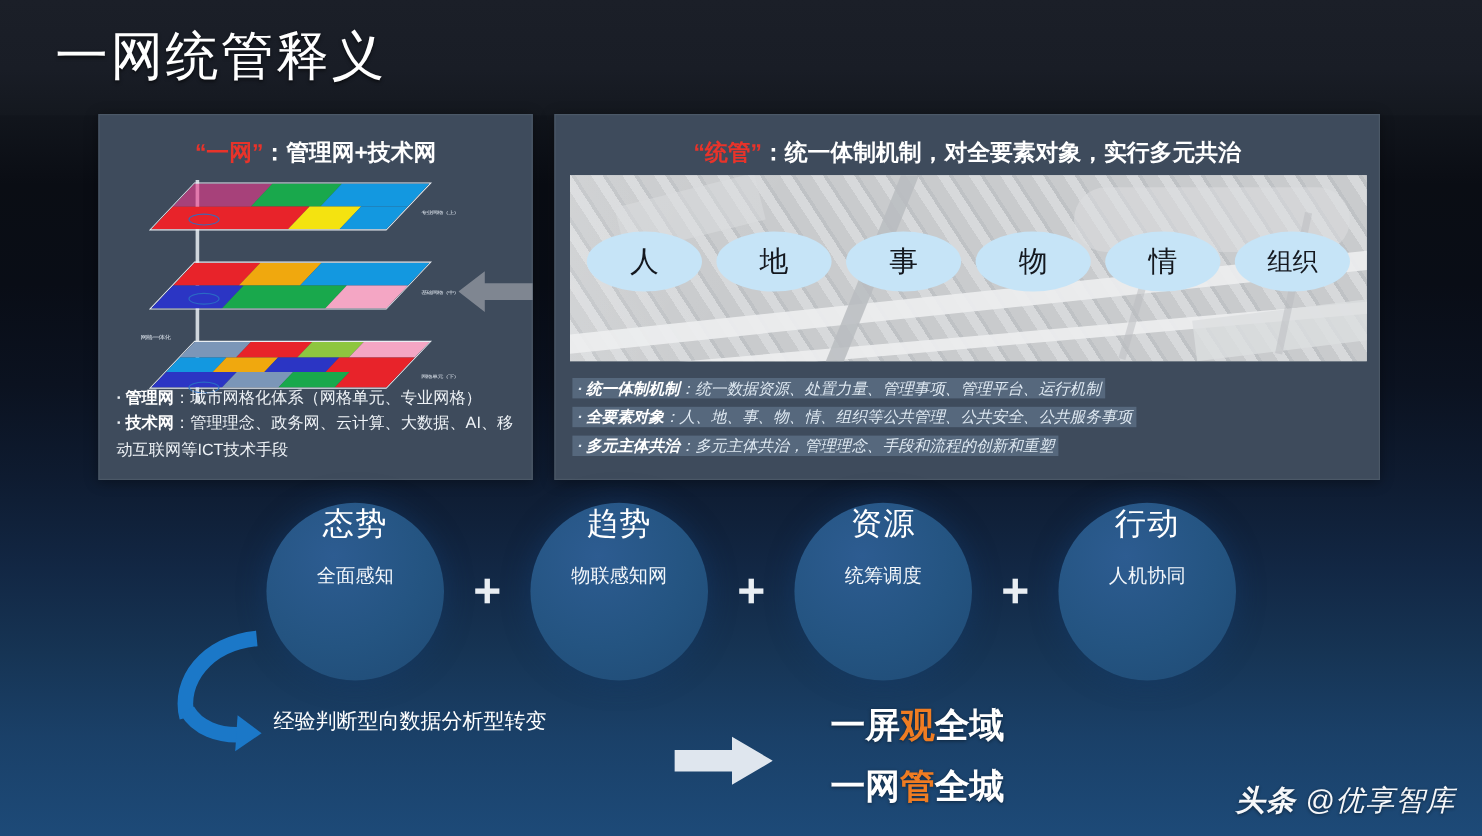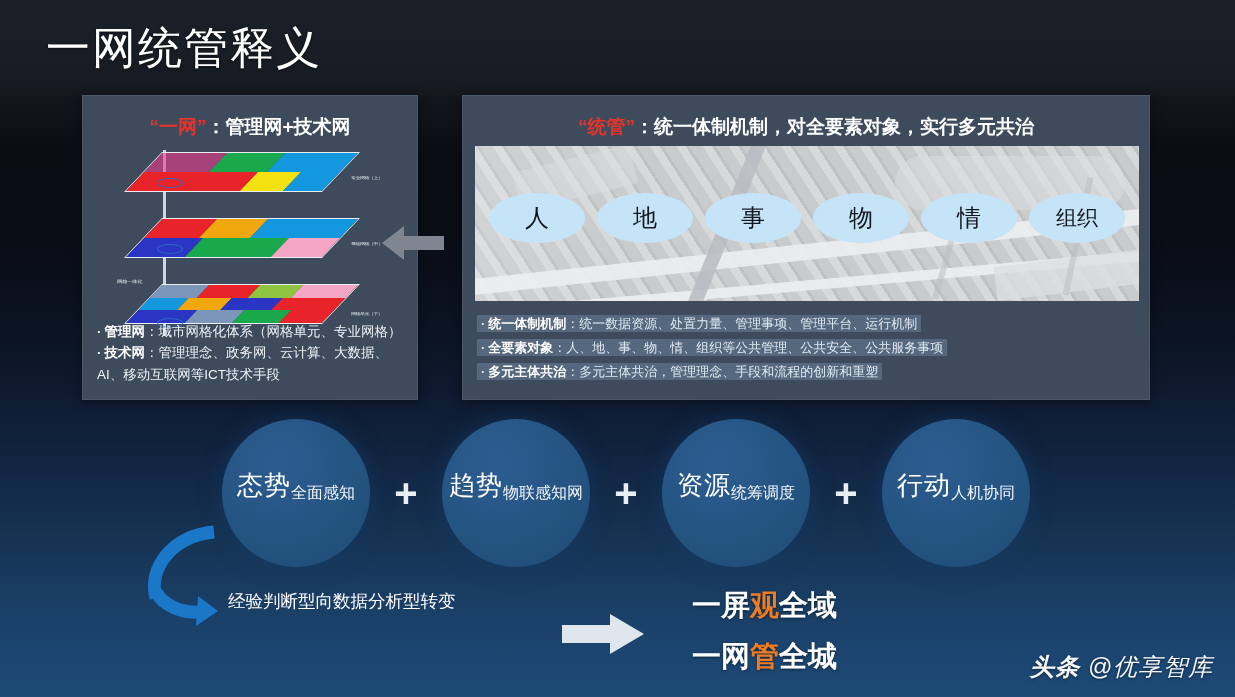--- a/index.html
+++ b/index.html
@@ -41,21 +41,21 @@
     text-shadow:0 1px 3px rgba(0,0,0,.6);
   }
 
   
   .panel {
     position:absolute;
     background:#3e4b5c;
     border:1px solid #4b5867;
     box-shadow:0 2px 10px rgba(0,0,0,.35);
   }
-  #panel-left  { left:82px;  top:95px; width:336px; height:305px; }
+  #panel-left  { left:82px;  top:95px; width:362px; height:305px; }
   #panel-right { left:462px; top:95px; width:688px; height:305px; }
 
   .panel-head {
     position:absolute; left:0; top:0; width:100%;
     text-align:center; font-size:19px; font-weight:bold;
     color:#ffffff; padding-top:18px; white-space:nowrap;
   }
   #panel-left .panel-head { font-size:19px; }
   #panel-right .panel-head { font-size:19px; }
   .red { color:#e8332a; }
@@ -140,36 +140,36 @@
     position:absolute; left:14px; right:10px; bottom:12px;
     font-size:13px; line-height:1.05;
   }
   #right-bullets .rb {
     display:inline-block;
     background:rgba(141,172,203,.30);
     color:#dfe9f2; padding:2px 4px; margin-bottom:4px;
     white-space:nowrap;
   }
   #right-bullets .rb b { color:#ffffff; }
-  #right-bullets .rowline { line-height:1.0; margin-bottom:3px; }
+  #right-bullets .rowline { line-height:1.0; margin-bottom:3px;font-style:italic; }
 
   
   #arrow-left-between {
     position:absolute; left:382px; top:222px; width:62px; height:42px;
   }
   
   #circles {
     position:absolute; left:222px; top:418px; width:810px; height:150px;
     display:flex; align-items:center;
   }
   .circle {
     width:148px; height:148px; border-radius:50%;
     background:radial-gradient(circle at 38% 30%, #2d5c91 0%, #245481 55%, #1f4a74 100%);
     box-shadow:0 0 22px rgba(20,60,110,.55);
-    display:flex; flex-direction:row; align-items:center; justify-content:center;
+    display:flex; flex-direction:column; align-items:center; justify-content:flex-start;
     flex:0 0 auto;
   }
   .circle .c-main { font-size:26px; color:#ffffff; letter-spacing:1px; margin-bottom:16px; }
   .circle .c-sub  { font-size:16px; color:#f2f6fa; }
   .plus {
     flex:0 0 auto; width:72px; text-align:center;
     font-size:40px; font-weight:bold; color:#e9eef3; line-height:1;
   }
 
   

